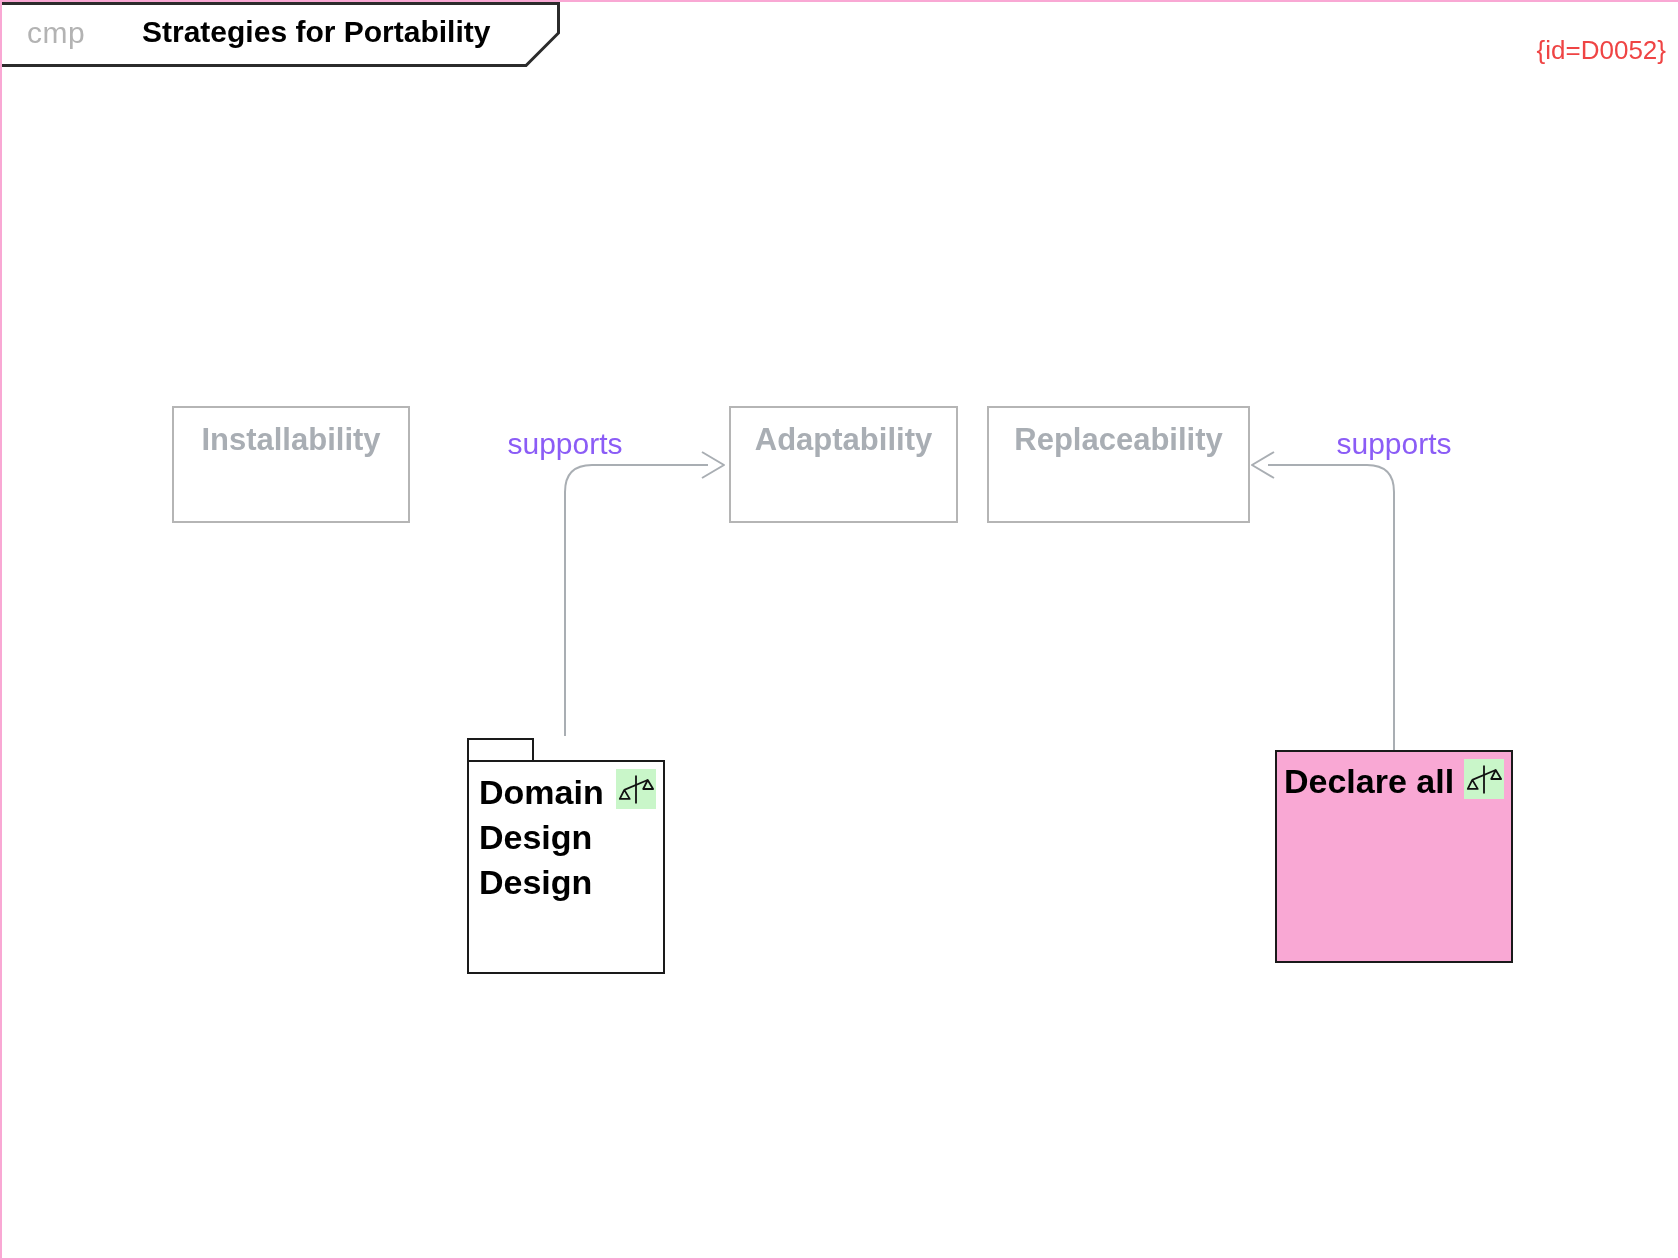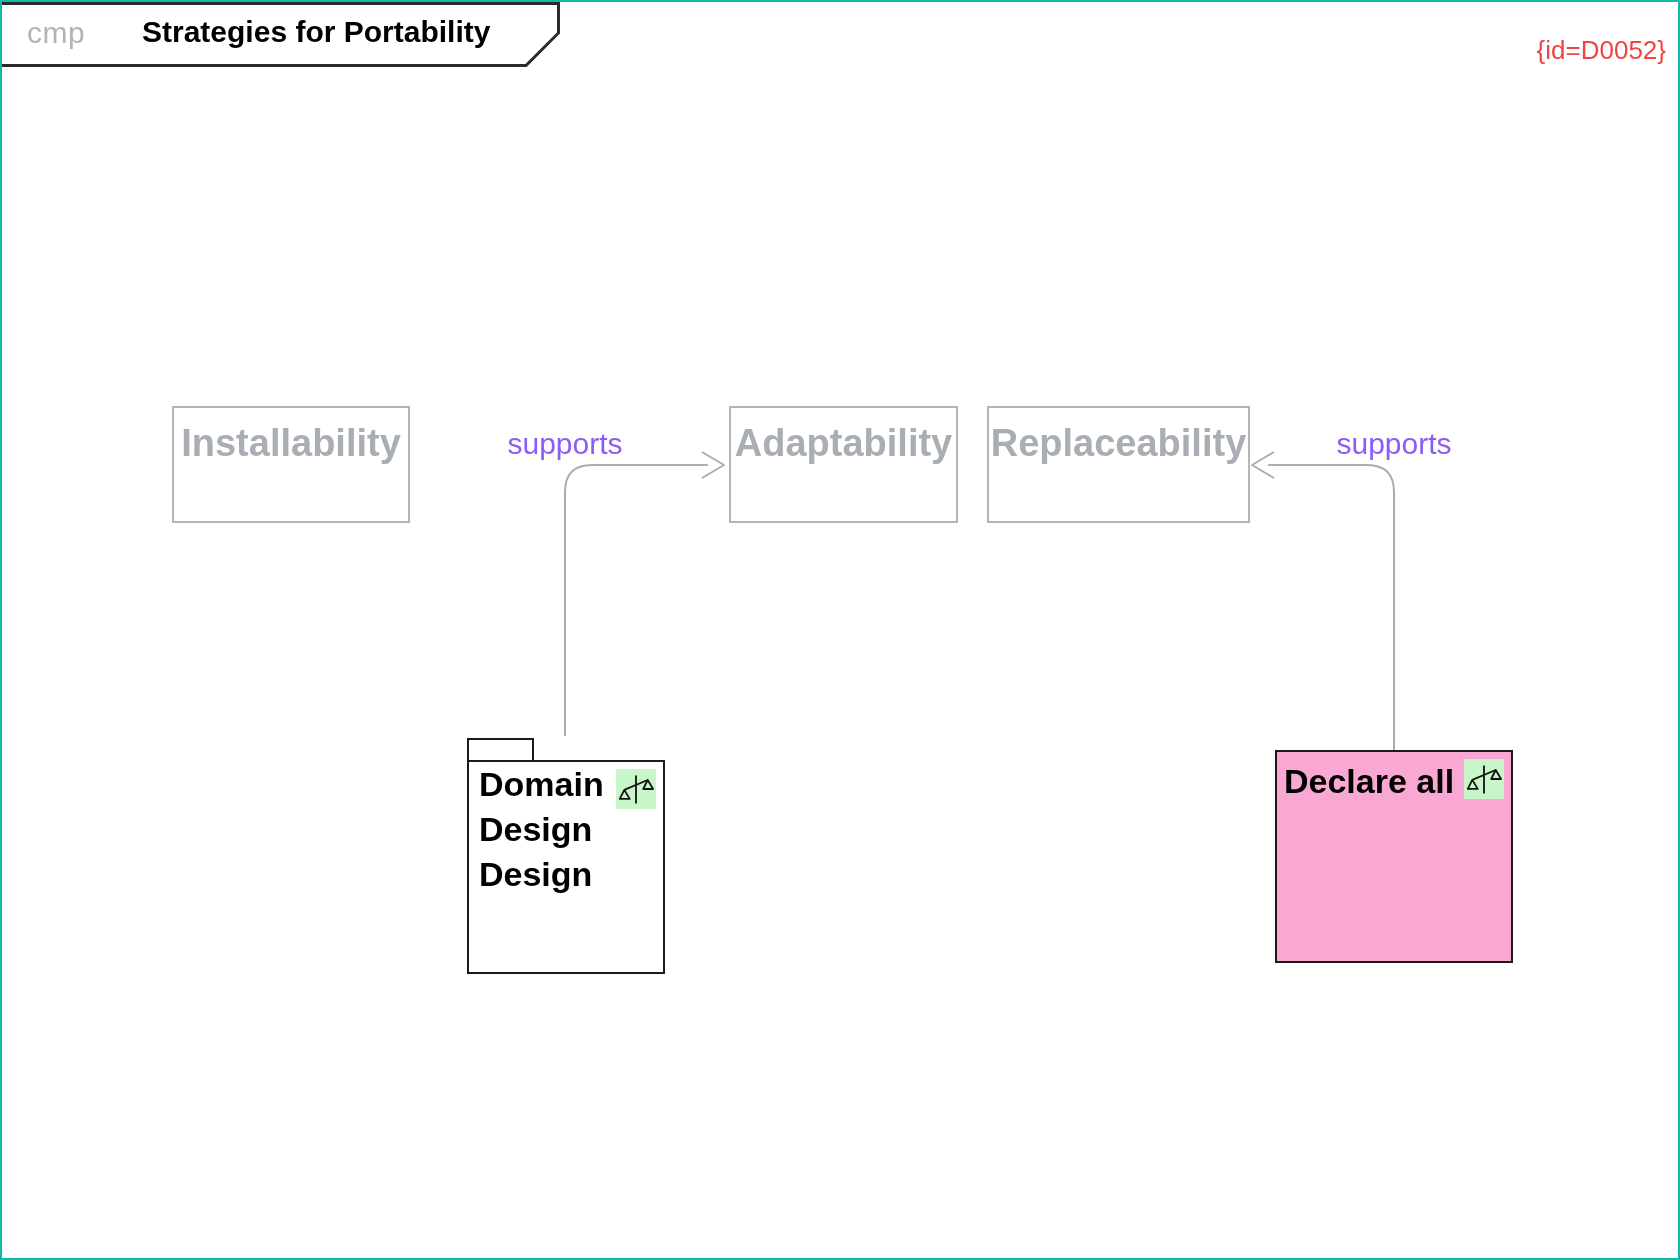--- a/index.html
+++ b/index.html
@@ -4,21 +4,21 @@
 <style>
   * { margin: 0; padding: 0; box-sizing: border-box; }
   html, body { background: #ffffff; }
   body {
     width: 1680px; height: 1260px;
     font-family: "Liberation Sans", sans-serif;
     position: relative; overflow: hidden;
   }
   .frame {
     position: absolute; left: 0; top: 0; width: 1680px; height: 1260px;
-    border: 2px solid #14b8a6; background: #ffffff;
+    border: 2px solid #f9a8d4; background: #ffffff;
   }
   
   .frame-tab { position: absolute; left: 0; top: 0; width: 562px; height: 66px; }
   .frame-tab svg { position: absolute; left: 0; top: 0; }
   .frame-tab .kind {
     position: absolute; left: 25px; top: 14px;
     font-size: 30px; color: #b3b3b3; letter-spacing: 0.5px;
   }
   .frame-tab .title {
     position: absolute; left: 140px; top: 13px;
@@ -28,21 +28,21 @@
     position: absolute; top: 9px; right: 12px;
     font-size: 26px; color: #ef4444; margin-top: 24px;
   }
   
   .qa-box {
     position: absolute; height: 117px;
     background: #ffffff; border: 2px solid #b5b5b5;
     text-align: center; padding-top: 14px;
   }
   .qa-box .qa-label {
-    font-size: 38px; font-weight: bold; color: #a9aeb4;
+    font-size: 31px; font-weight: bold; color: #a9aeb4;
   }
   #qa-installability { left: 170px; top: 404px; width: 238px; }
   #qa-adaptability   { left: 727px; top: 404px; width: 229px; }
   #qa-replaceability { left: 985px; top: 404px; width: 263px; }
   
   .conn-label {
     position: absolute; top: 425px; width: 260px; text-align: center;
     font-size: 30px; color: #8b5cf6;
   }
   #conn-label-left  { left: 433px; }
@@ -64,21 +64,21 @@
   }
   .pkg-body {
     position: absolute; left: 465px; top: 758px; width: 198px; height: 214px;
     background: #ffffff; border: 2.5px solid #1a1a1a;
   }
   .node-rect {
     position: absolute; left: 1273px; top: 748px; width: 238px; height: 213px;
     background: #f9a8d4; border: 2.5px solid #1a1a1a;
   }
   .node-text {
-    position: absolute; left: 10px; top: 0; right: 8px;
+    position: absolute; left: 10px; top: 8px; right: 8px;
     font-size: 34px; font-weight: bold; color: #000000; line-height: 45px;
   }
   .node-rect .node-text { left: 7px; top: 7px; }
   .scales-chip {
     position: absolute; top: 7px; right: 7px; width: 40px; height: 40px;
     background: #c9f6c9; display: flex; align-items: center; justify-content: center;
   }
   .scales-chip svg { display: block; }
 </style>
 </head>

